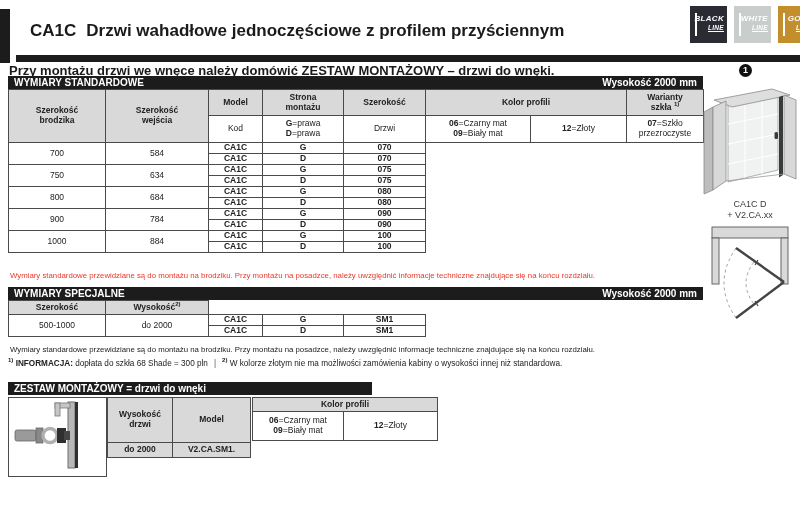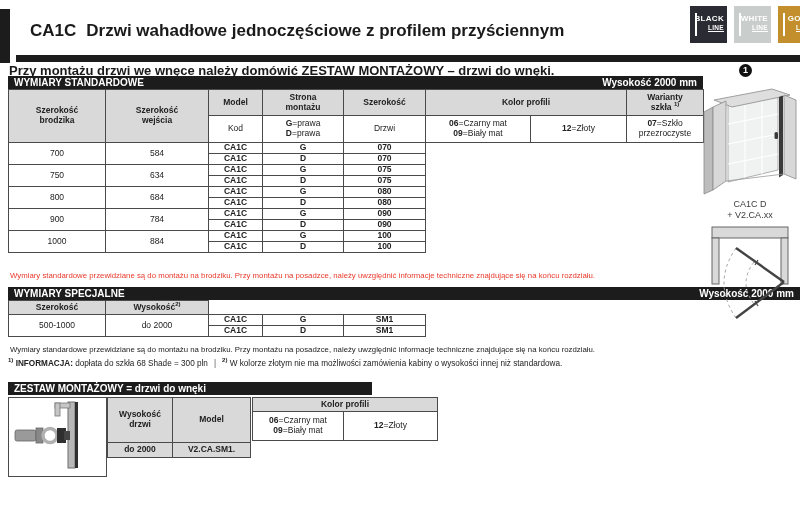--- a/index.html
+++ b/index.html
@@ -12,31 +12,31 @@
   .title { position:absolute; left:30px; top:21px; font-size:17px; font-weight:bold; white-space:nowrap; }
   .title .code { margin-right:10px; }
 
   .badges { position:absolute; left:690px; top:6px; display:flex; gap:7px; }
   .badge { position:relative; width:37px; height:37px; }
   .badge-black { background:#2b2b33; }
   .badge-white { background:#c9cdcb; }
   .badge-gold  { background:#c28f2c; }
   .badge .vline { position:absolute; left:5px; top:7px; width:2px; height:23px; background:#fff; }
   .badge .btxt  { position:absolute; right:3px; top:9px; text-align:right; color:#fff;
-                  font-weight:bold; font-size:8px; line-height:1.1; letter-spacing:.3px; }
+                  font-weight:bold; font-size:8px; line-height:1.1; letter-spacing:.3px;font-style:italic; }
   .badge .l2 { display:inline-block; font-size:6.5px; border-bottom:1.5px solid #fff; padding-bottom:.5px; }
 
   .intro { position:absolute; left:9px; top:63px; font-size:13px; font-weight:bold; white-space:nowrap; }
 
   
   .bar { position:absolute; left:8px; height:13px; background:#1c1c1c; color:#fff;
          font-weight:bold; font-size:10px; display:flex; justify-content:space-between;
          align-items:center; padding:0 6px; box-sizing:border-box; white-space:nowrap; }
   .bar-std  { top:76px;  width:695px; }
-  .bar-spec { top:287px; width:792px; }
+  .bar-spec { top:287px; width:695px; }
   .bar-zest { top:382px; width:364px; justify-content:flex-start; }
 
   
   table.t { border-collapse:collapse; table-layout:fixed; }
   table.t td { border:1px solid #4a4a4a; text-align:center; vertical-align:middle;
                padding:0; font-size:8.5px; line-height:1.12; color:#222; overflow:hidden; }
   td.gray { background:#d9d9d9; font-weight:bold; font-size:9.5px; }
   td.reg  { font-weight:normal; color:#333; }
   .b { font-weight:bold; }
   td.lft { text-align:left; padding-left:5px;margin-top:36px; }

